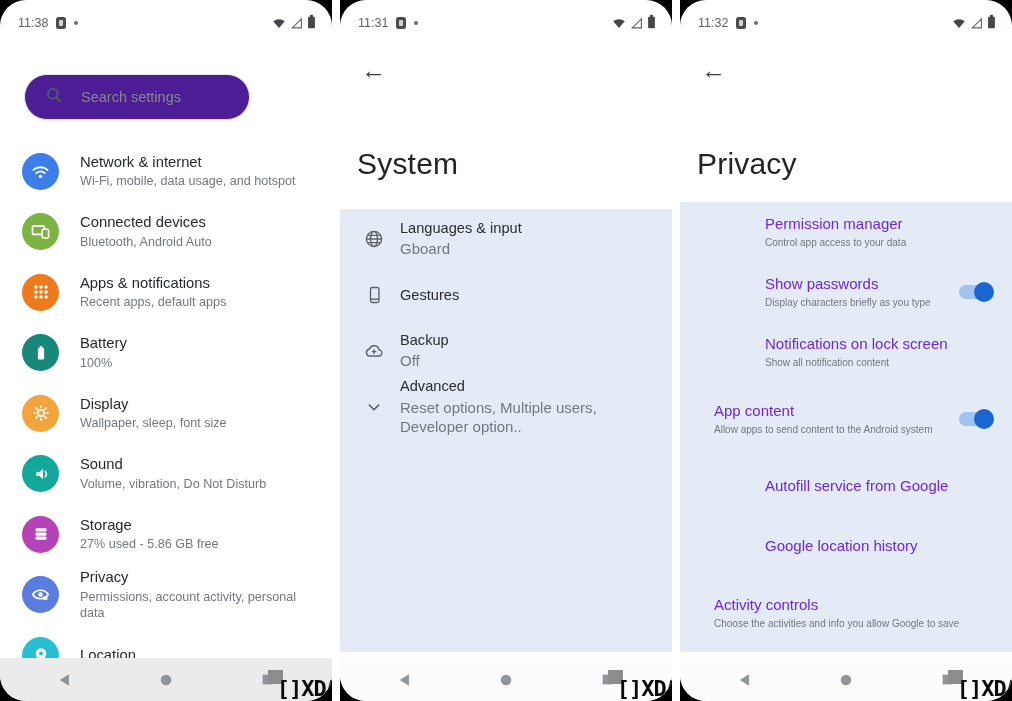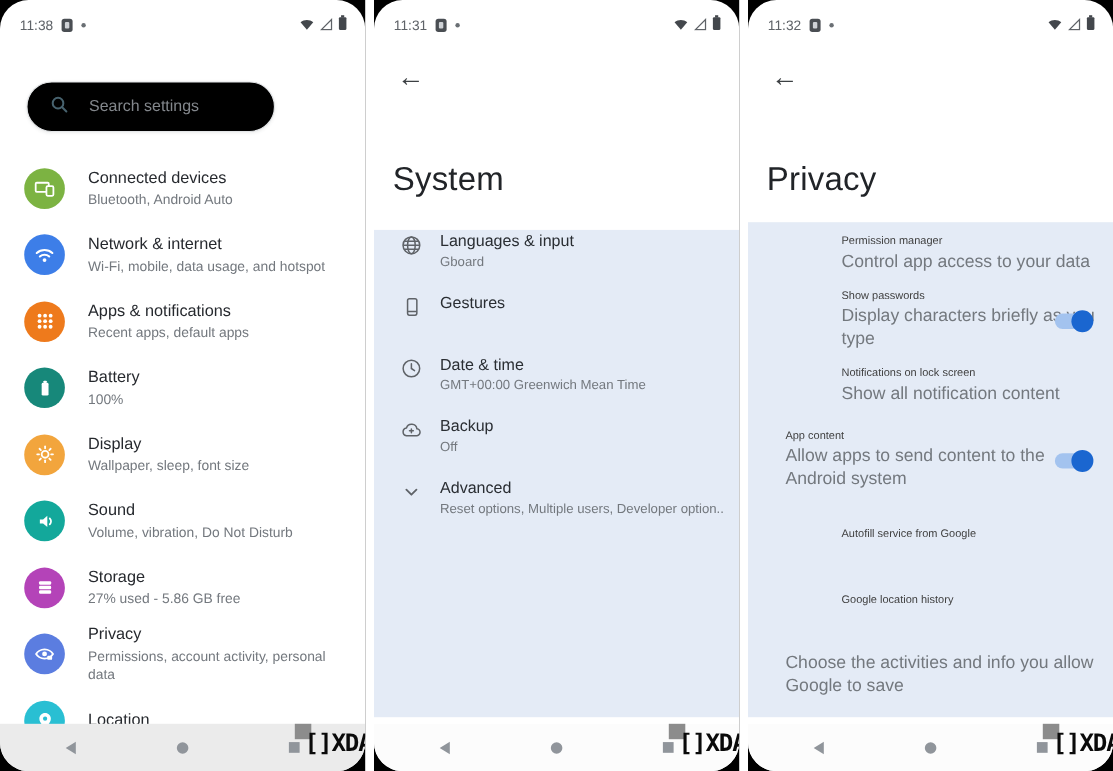--- a/index.html
+++ b/index.html
@@ -10,61 +10,61 @@
 
   
   .statusbar { position:absolute; top:0; left:0; right:0; height:36px; display:flex; justify-content:space-between; align-items:center; padding:10px 16px 0 18px; }
   .status-left { display:flex; align-items:center; gap:8px; color:#5f6368; font-size:12.5px; }
   .sb-sq { width:10px; height:12px; background:#4a4e53; border-radius:2.5px; position:relative; display:inline-block; }
   .sb-sq::after { content:""; position:absolute; left:3px; top:3px; width:4px; height:6px; border-radius:1px; background:#cfd2d6; }
   .sb-dot { width:4px; height:4px; border-radius:50%; background:#6a6f74; display:inline-block; }
   .status-right { display:flex; align-items:flex-end; gap:4px; }
 
   
-  .searchbar { position:absolute; top:74px; left:24px; width:226px; height:46px; background:#000000; border:1px solid #e4e6e8; border-radius:24px; box-shadow:0 1px 3px rgba(60,64,67,.10); display:flex; align-items:center; padding:0 16px 0 19px; }
+  .searchbar { position:absolute; top:74px; left:24px; width:226px; height:46px; background:#4c1d95; border:1px solid #e4e6e8; border-radius:24px; box-shadow:0 1px 3px rgba(60,64,67,.10); display:flex; align-items:center; padding:0 16px 0 19px; }
   .searchbar .ph { color:#83878c; font-size:14.5px; margin-left:17px; }
 
   
   .m-list { position:absolute; top:141px; left:0; right:0; }
   .row1 { height:60.5px; display:flex; align-items:center; padding:0 12px 0 22px; }
   .circle { width:37px; height:37px; border-radius:50%; flex:none; display:flex; align-items:center; justify-content:center; }
   .texts { margin-left:21px; min-width:0; }
   .t1 { font-size:14.8px; color:#26292e; line-height:1.25; }
   .t2 { font-size:12.6px; color:#73787e; line-height:1.3; margin-top:2px; }
 
   
   .back { position:absolute; top:58px; left:21px; font-size:25px; color:#3c4043; line-height:1; }
   .page-title { position:absolute; top:147px; left:17px; font-size:30px; font-weight:400; color:#212428; letter-spacing:.2px; }
   .panel { position:absolute; left:0; right:0; bottom:49px; background:#e4ebf6; }
   .panel.mid { top:209px; }
   .panel.rgt { top:202px; }
-  .rowm { height:56px; display:flex; padding:0 12px 0 22px; }
+  .rowm { height:56px; display:flex; align-items:center; padding:0 12px 0 22px; }
   .rowm:first-child { margin-top:2px; }
   .gicon { width:24px; height:24px; flex:none; display:flex; align-items:center; justify-content:center; }
   .rowm .texts { margin-left:14px; }
   .rowm .t1 { font-size:14.6px; color:#2a2e33; }
-  .rowm .t2 { font-size:12px; color:#73787e; margin-top:2px; }
+  .rowm .t2 { font-size:15px; color:#73787e; margin-top:2px; }
 
   .rowp { position:relative; height:60px; display:flex; align-items:center; padding:0 14px 0 64px; }
   .rowp.tall { height:74px;padding-left:13px; }
-  .rowp .t1 { font-size:10px; color:#404040; }
-  .rowp .t2 { font-size:16px; color:#73787e; margin-top:2px; }
+  .rowp .t1 { font-size:15px; color:#6d28d9; }
+  .rowp .t2 { font-size:10px; color:#73787e; margin-top:2px; }
   .rowp.has-toggle .texts { max-width:238px; }
 
   .toggle { position:absolute; right:19px; top:50%; margin-top:-7px; width:34px; height:14px; border-radius:7px; background:#a3c3ef; }
   .toggle .knob { position:absolute; right:-1px; top:-3px; width:20px; height:20px; border-radius:50%; background:#1a66d0; }
 
   
   .navbar { position:absolute; left:0; right:0; bottom:0; height:43px; display:grid; grid-template-columns:1fr 1fr 1fr; align-items:center; justify-items:center; padding:0 14px; }
   .navbar.gray { background:#ebebeb; }
   .navbar.lite { background:#fcfcfc; }
   .nav-ic { display:flex; align-items:center; justify-content:center; }
 
   
-  .watermark { position:absolute; right:-6px; bottom:12px; z-index:6; white-space:nowrap; }
+  .watermark { position:absolute; right:-6px; bottom:0px; z-index:6; white-space:nowrap; }
   .wm-sq { display:inline-block; width:15px; height:14px; background:#8c8c8c; vertical-align:top; margin-right:-6px; margin-top:-6px; }
   .wm-text { font-family:"DejaVu Sans Mono", monospace; font-weight:bold; font-size:22px; color:#0a0a0a; letter-spacing:-1px; }
 </style>
 </head>
 <body>
 
 <div class="screens">
 
   <div class="phone">
     <div class="screen">
@@ -93,42 +93,42 @@
               <g fill="none" stroke="#47626e" stroke-width="2.2" stroke-linecap="round">
                 <circle cx="10.5" cy="10.5" r="5.8"></circle>
                 <line x1="15" y1="15" x2="19.6" y2="19.6"></line>
               </g>
             </svg></span>
         <span class="ph">Search settings</span>
       </div>
 
       <div class="m-list" id="list-home">
           <div class="row1">
-            <span class="circle" style="background: rgb(124, 179, 66); color: rgb(124, 179, 66);">
-              <svg width="23" height="23" viewBox="0 0 24 24">
-                <rect x="3.6" y="6.4" width="12.4" height="8.6" rx="1" fill="none" stroke="#fff" stroke-width="1.7"></rect>
-                <rect x="13.8" y="9.6" width="6.6" height="9.2" rx="1.2" fill="currentColor" stroke="#fff" stroke-width="1.7"></rect>
-              </svg>
-            </span>
-            <div class="texts">
-              <div class="t1">Connected devices</div>
-              <div class="t2">Bluetooth, Android Auto</div>
-            </div>
-          </div>
-          <div class="row1">
             <span class="circle" style="background: rgb(61, 126, 232); color: rgb(61, 126, 232);">
               <svg width="23" height="23" viewBox="0 0 24 24">
                 <path d="M4.6 10.4c4.2-3.7 10.6-3.7 14.8 0" fill="none" stroke="#fff" stroke-width="2" stroke-linecap="round"></path>
                 <path d="M7.6 13.7c2.5-2.2 6.3-2.2 8.8 0" fill="none" stroke="#fff" stroke-width="2" stroke-linecap="round"></path>
                 <circle cx="12" cy="17.1" r="1.8" fill="#fff"></circle>
               </svg>
             </span>
             <div class="texts">
               <div class="t1">Network &amp; internet</div>
               <div class="t2">Wi-Fi, mobile, data usage, and hotspot</div>
+            </div>
+          </div>
+          <div class="row1">
+            <span class="circle" style="background: rgb(124, 179, 66); color: rgb(124, 179, 66);">
+              <svg width="23" height="23" viewBox="0 0 24 24">
+                <rect x="3.6" y="6.4" width="12.4" height="8.6" rx="1" fill="none" stroke="#fff" stroke-width="1.7"></rect>
+                <rect x="13.8" y="9.6" width="6.6" height="9.2" rx="1.2" fill="currentColor" stroke="#fff" stroke-width="1.7"></rect>
+              </svg>
+            </span>
+            <div class="texts">
+              <div class="t1">Connected devices</div>
+              <div class="t2">Bluetooth, Android Auto</div>
             </div>
           </div>
           <div class="row1">
             <span class="circle" style="background: rgb(238, 122, 28); color: rgb(238, 122, 28);">
               <svg width="22" height="22" viewBox="0 0 24 24">
                 <g fill="#fff">
                   <circle cx="6.5" cy="6.5" r="1.9"></circle>
                   <circle cx="12" cy="6.5" r="1.9"></circle>
                   <circle cx="17.5" cy="6.5" r="1.9"></circle>
                   <circle cx="6.5" cy="12" r="1.9"></circle>
@@ -307,34 +307,20 @@
               </svg>
             </span>
             <div class="texts">
               <div class="t1">Gestures</div>
             </div>
           </div>
           <div class="rowm">
             <span class="gicon">
               <svg width="22" height="22" viewBox="0 0 24 24">
                 <g fill="none" stroke="#5f6368" stroke-width="1.5" stroke-linecap="round">
-                  <circle cx="12" cy="12" r="8.2"></circle>
-                  <path d="M12 7.4V12l3.1 2.1"></path>
-                </g>
-              </svg>
-            </span>
-            <div class="texts">
-              <div class="t1">Date &amp; time</div>
-              <div class="t2">GMT+00:00 Greenwich Mean Time</div>
-            </div>
-          </div>
-          <div class="rowm">
-            <span class="gicon">
-              <svg width="22" height="22" viewBox="0 0 24 24">
-                <g fill="none" stroke="#5f6368" stroke-width="1.5" stroke-linecap="round">
                   <path d="M7 17.5h9.8a3.4 3.4 0 0 0 .7-6.8A5.4 5.4 0 0 0 7.1 9.8 3.9 3.9 0 0 0 7 17.5z"></path>
                   <line x1="12" y1="10.8" x2="12" y2="14.6"></line>
                   <line x1="10.1" y1="12.7" x2="13.9" y2="12.7"></line>
                 </g>
               </svg>
             </span>
             <div class="texts">
               <div class="t1">Backup</div>
               <div class="t2">Off</div>
             </div>
@@ -436,20 +422,21 @@
               <div class="t1">Autofill service from Google</div>
             </div>
           </div>
           <div class="rowp">
             <div class="texts">
               <div class="t1">Google location history</div>
             </div>
           </div>
           <div class="rowp tall">
             <div class="texts">
+              <div class="t1">Activity controls</div>
               <div class="t2">Choose the activities and info you allow Google to save</div>
             </div>
           </div>
         </div>
 
       <div class="navbar lite">
         <span class="nav-ic nb-back">
             <svg width="14" height="14" viewBox="0 0 16 16">
               <path d="M12.5 1.5v13L2 8z" fill="#90959b"></path>
             </svg>

